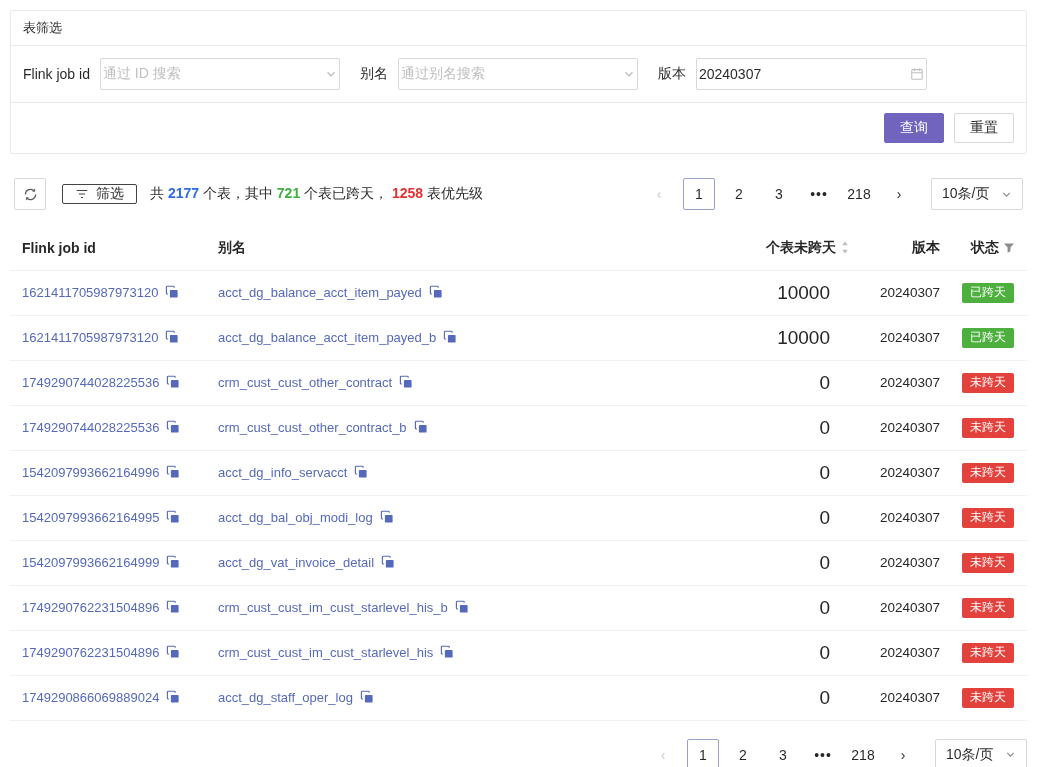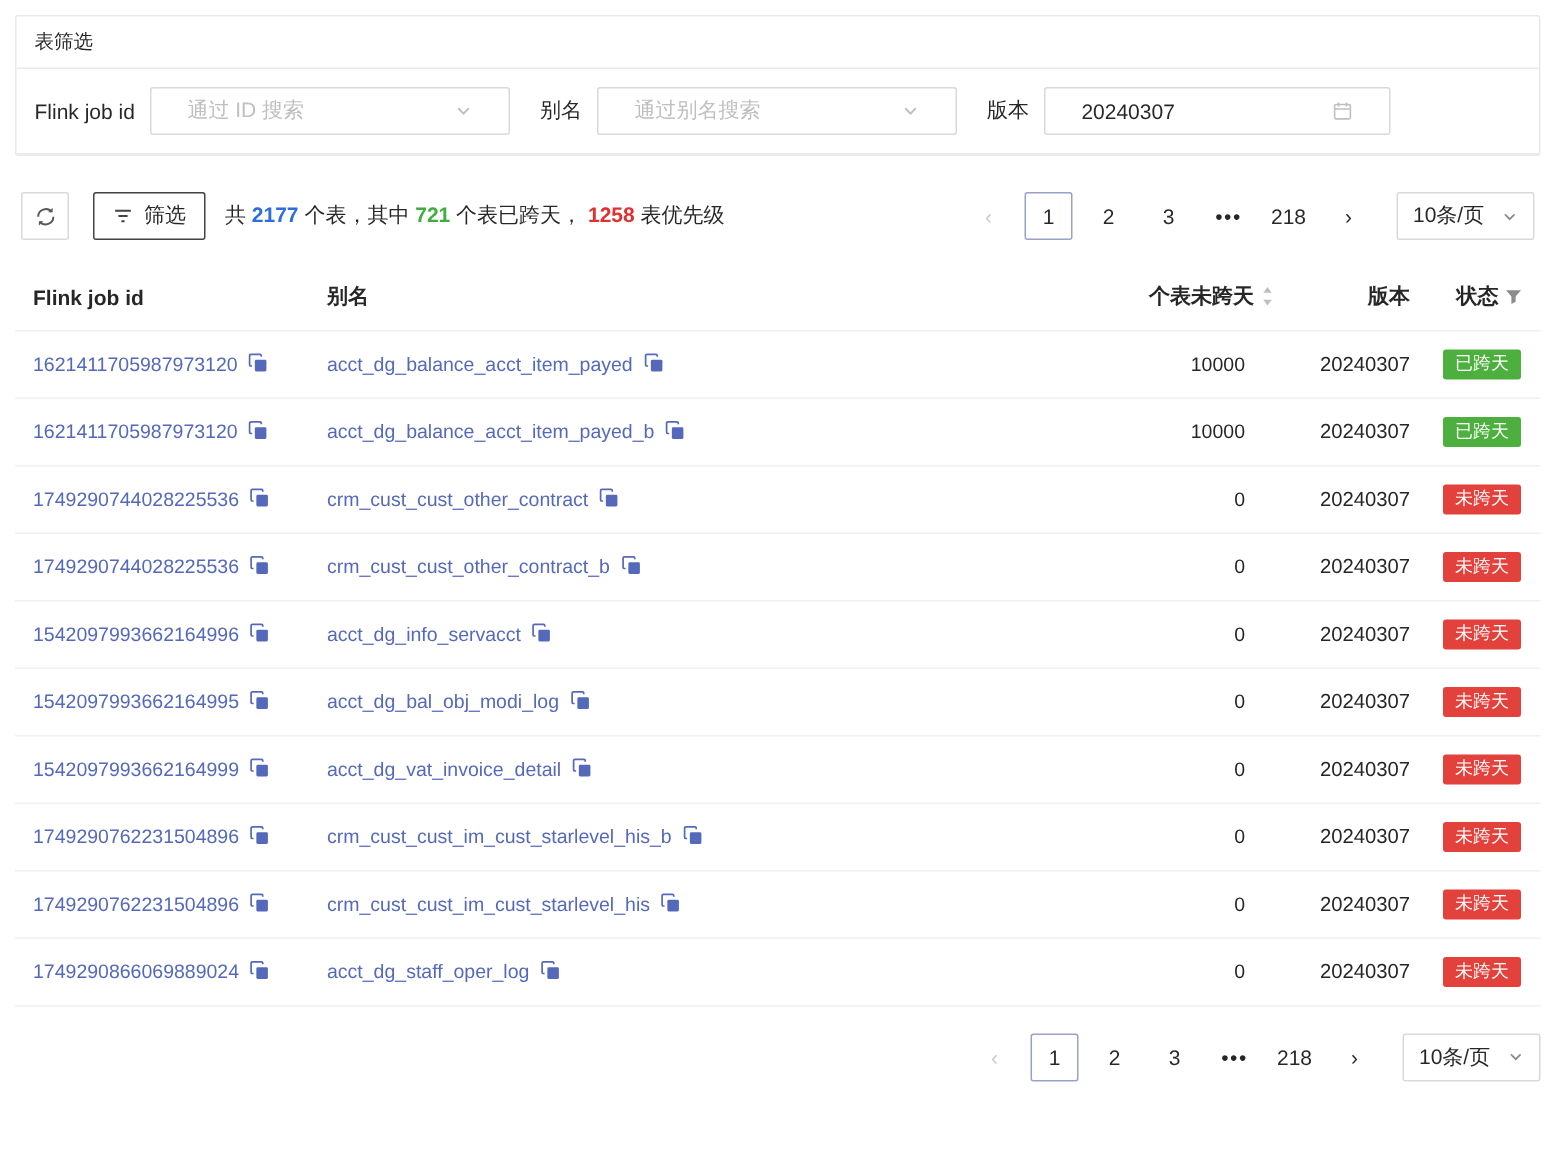--- a/index.html
+++ b/index.html
@@ -12,38 +12,38 @@
   .page { width:1037px; height:767px; padding:10px; }
 
   
   .filter-panel { border:1px solid #e9e9e9; border-radius:2px; background:#fff; }
   .panel-title { padding:8px 12px; font-size:13px; color:rgba(0,0,0,.85); border-bottom:1px solid #e9e9e9; }
   .filter-row { display:flex; align-items:center; padding:12px 12px; border-bottom:1px solid #e9e9e9; }
   .field { display:flex; align-items:center; }
   .field + .field { margin-left:20px; }
   .field .flabel { margin-right:10px; white-space:nowrap; color:rgba(0,0,0,.85); }
   .control { height:32px; border:1px solid #d9d9d9; border-radius:2px; background:#fff;
-             display:flex; align-items:center; justify-content:space-between; padding:0 24px; cursor:pointer; }
+             display:flex; align-items:center; justify-content:space-between; padding:0 2px; cursor:pointer; }
   .control.select { width:240px; }
   .control.date { width:231px; }
   .placeholder { color:#bfbfbf; font-size:14px; overflow:hidden; white-space:nowrap; }
   .value-text { color:rgba(0,0,0,.85); }
   .ctl-icon { display:inline-flex; margin-left:8px; flex:none; }
 
   .button-row { display:flex; justify-content:flex-end; align-items:center; padding:10px 12px; gap:10px; }
   .btn { height:30px; padding:0 15px; border-radius:2px; font-size:14px; cursor:pointer;
          border:1px solid #d9d9d9; background:#fff; color:rgba(0,0,0,.85);
          font-family:inherit; display:inline-flex; align-items:center; }
   .btn.primary { background:var(--primary); border-color:var(--primary); color:#fff; }
 
   
   .toolbar { margin-top:24px; display:flex; align-items:center; padding:0 4px 0 4px; }
   .icon-btn { width:32px; height:32px; border:1px solid #d9d9d9; border-radius:2px; background:#fff;
               display:inline-flex; align-items:center; justify-content:center; cursor:pointer; flex:none; }
-  .filter-btn { margin-left:16px; height:32px; padding:0 12px; border:1px solid #434343; border-radius:2px;
+  .filter-btn { margin-left:16px; height:20px; padding:0 12px; border:1px solid #434343; border-radius:2px;
                 background:#fff; display:inline-flex; align-items:center; gap:7px; cursor:pointer;
                 font-size:14px; color:rgba(0,0,0,.85); font-family:inherit; flex:none; }
   .summary { margin-left:13px; font-size:14px; white-space:nowrap; }
   .summary span { white-space:pre; }
   .summary .n-blue { color:var(--summary-blue); font-weight:600; }
   .summary .n-green { color:var(--summary-green); font-weight:600; }
   .summary .n-red { color:var(--summary-red); font-weight:600; }
   .toolbar .spacer { flex:1; }
 
   
@@ -61,21 +61,21 @@
   
   .table-wrap { margin-top:16px; }
   table { width:100%; border-collapse:collapse; table-layout:fixed; }
   thead th { height:44px; font-size:14px; font-weight:600; color:rgba(0,0,0,.85);
              border-bottom:1px solid #f0f0f0; text-align:left; padding:0 12px; }
   th.c-priority, td.c-priority { text-align:right; }
   th.c-version, td.c-version { text-align:right; }
   th.c-status, td.c-status { text-align:right; }
   .th-right { display:inline-flex; align-items:center; gap:4px; }
   td { height:45px; border-bottom:1px solid #f0f0f0; padding:0 12px; font-size:13px; color:#262626; }
-  td.c-priority { padding-right:30px; font-size:13px; }
+  td.c-priority { padding-right:30px; font-size:19px; }
   td.c-version { padding-right:10px; font-size:13.5px; }
   td.c-status { padding-right:13px;font-family:Liberation Mono, monospace; }
   th.c-priority { padding-right:10px; }
   th.c-version { padding-right:10px; }
   th.c-status { padding-right:12px; }
   .link { color:var(--link); cursor:pointer; }
   .copy { display:inline-flex; margin-left:7px; vertical-align:-2px; cursor:pointer; }
   .badge { display:inline-block; padding:3px 8px; font-size:12px; line-height:14px; color:#fff; border-radius:2px; white-space:nowrap; }
   .badge.success { background:var(--success); }
   .badge.danger { background:var(--danger); }
@@ -122,20 +122,24 @@
           <span class="ctl-icon">
             <svg width="14" height="14" viewBox="0 0 16 16" fill="none" stroke="#bfbfbf" stroke-width="1.2">
               <rect x="2" y="3" width="12" height="11" rx="1"></rect>
                 <path d="M5 1.5v3M11 1.5v3M2 6.5h12"></path>
             </svg>
           </span>
         </div>
       </div>
     </div>
 
+    <div class="button-row">
+      <button class="btn primary">查询</button>
+      <button class="btn">重置</button>
+    </div>
   </section>
 
   <div class="toolbar">
     <button class="icon-btn">
       <span style="display:inline-flex;">
         <svg width="15" height="15" viewBox="0 0 16 16" fill="none">
           <path d="M13.4 8a5.4 5.4 0 0 1-9.6 3.4M2.6 8a5.4 5.4 0 0 1 9.6-3.4" stroke="#595959" stroke-width="1.4"></path>
           <path d="M12.9 1.6v3.2H9.7z" fill="#595959"></path>
           <path d="M3.1 14.4v-3.2h3.2z" fill="#595959"></path>
         </svg>

